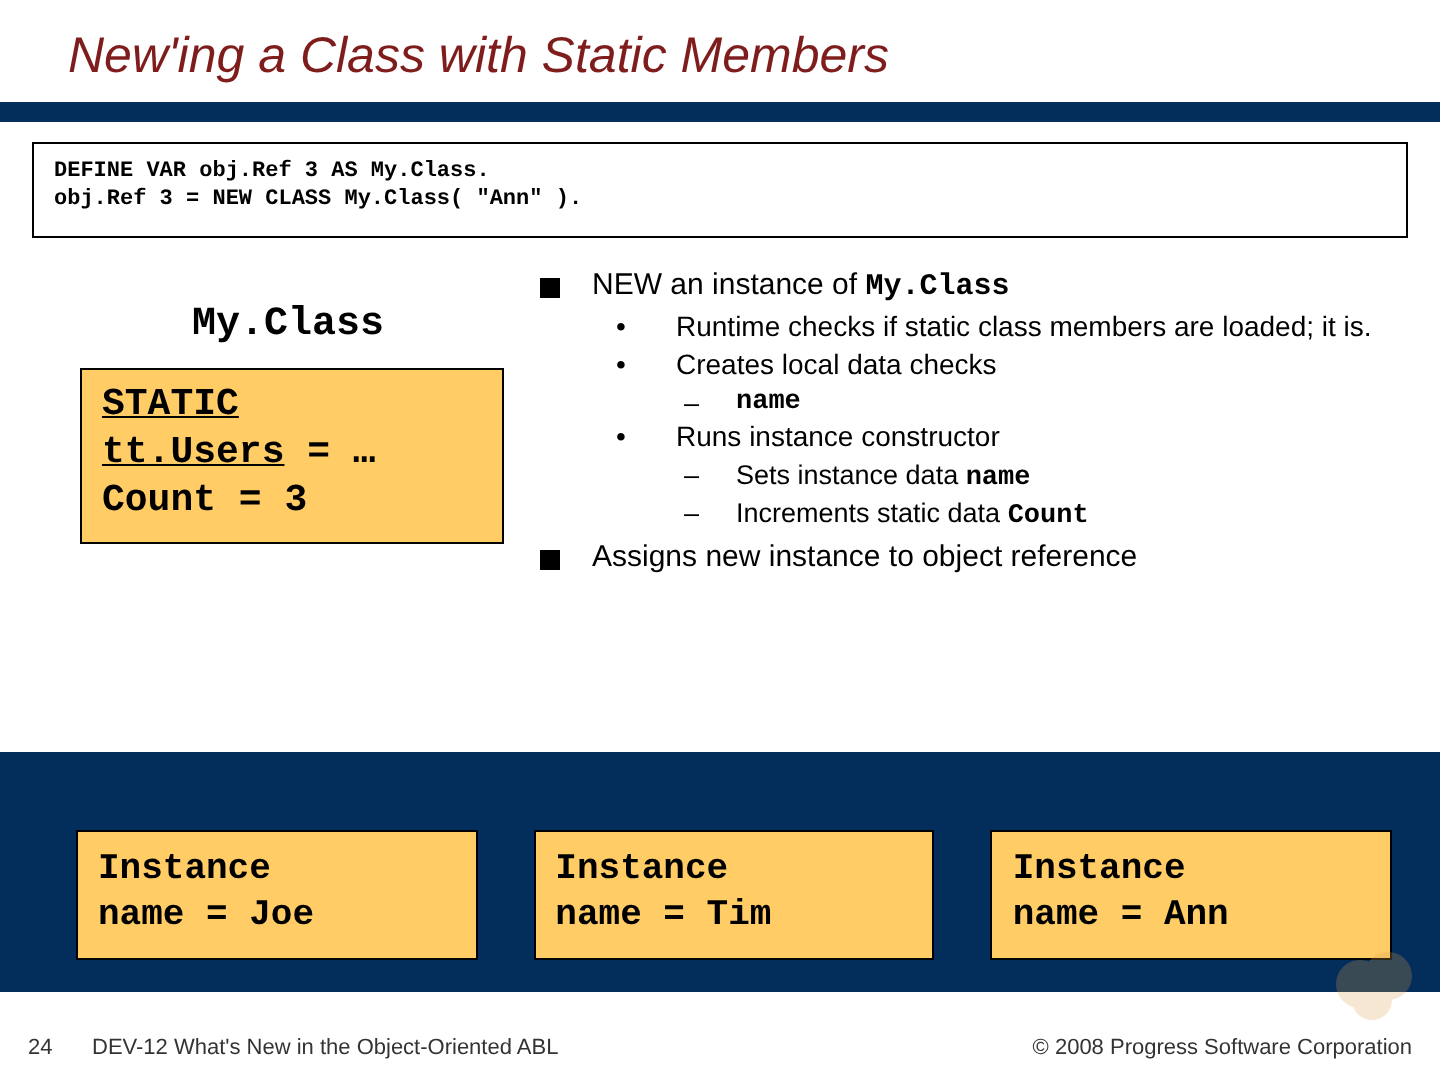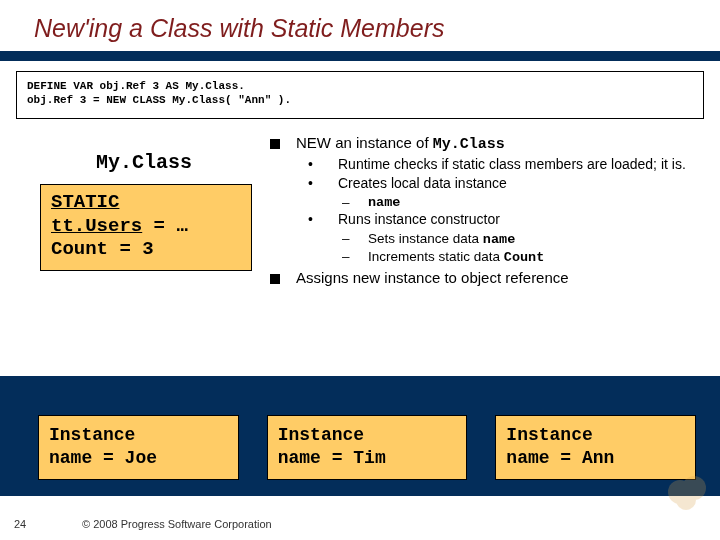--- a/index.html
+++ b/index.html
@@ -132,21 +132,20 @@
   .footer {
     position:absolute;
     left:0; right:0; bottom:0;
     height: 32px;
     background:#fff;
     display:flex;
     align-items:center;
     font-size: 11px;
     color:#333;
     padding: 4px 14px;
-    gap: 36px;
   }
   .footer .pagenum { width: 32px; }
   .footer .left-txt { flex:1; }
   .footer .right-txt { text-align:right; }
   .corner-logo {
     position:absolute;
     right: 6px;
     bottom: 30px;
     width: 50px; height: 40px;
     opacity: 0.25;
@@ -185,21 +184,21 @@
       </div>
     </div>
 
     <div class="sub-list">
       <div class="row">
         <div class="dot">•</div>
         <div class="txt">Runtime checks if static class members are loaded; it is.</div>
       </div>
       <div class="row">
         <div class="dot">•</div>
-        <div class="txt">Creates local data instance</div>
+        <div class="txt">Creates local data checks</div>
       </div>
       <div class="sub-sub">
         <div class="row2">
             <div class="dash">–</div>
             <div class="mono">name</div>
           </div>
       </div>
       <div class="row">
         <div class="dot">•</div>
         <div class="txt">Runs instance constructor</div>
@@ -235,20 +234,21 @@
     </div>
     <div class="inst">
       <div>Instance</div>
       <div>name  = Ann</div>
     </div>
   </div>
 </div>
 
 <div class="footer">
   <div class="pagenum">24</div>
+  <div class="left-txt">DEV-12 What's New in the Object-Oriented ABL</div>
   <div class="right-txt">© 2008 Progress Software Corporation</div>
 </div>
 
 <div class="corner-logo">
   <svg viewBox="0 0 50 40">
     <circle cx="16" cy="22" r="12" fill="#d9a24a"></circle>
     <circle cx="30" cy="18" r="12" fill="#d9a24a"></circle>
     <circle cx="22" cy="30" r="10" fill="#d9a24a"></circle>
   </svg>
 </div>

